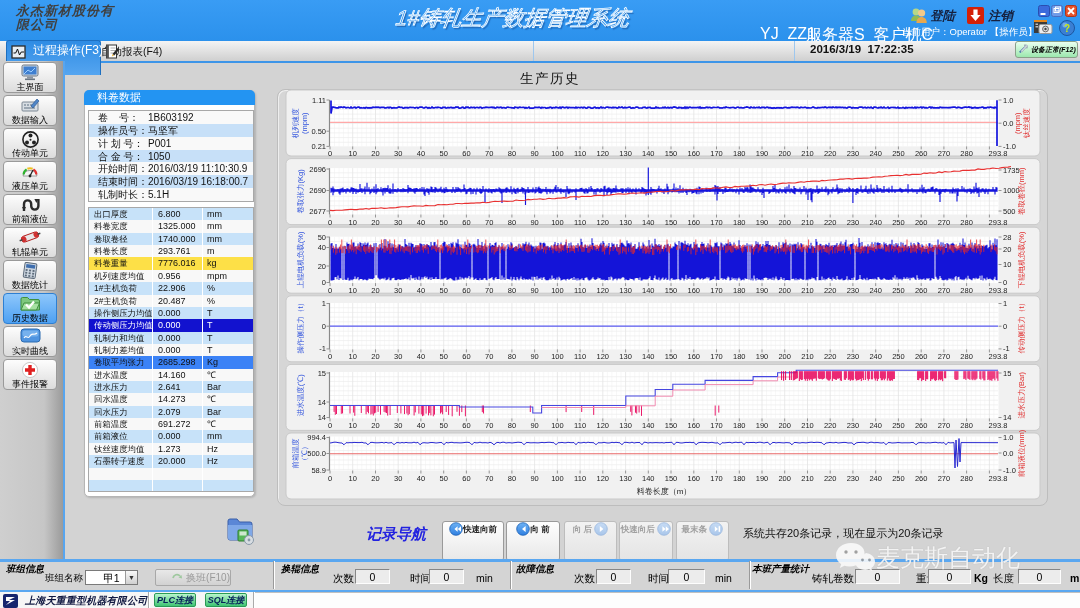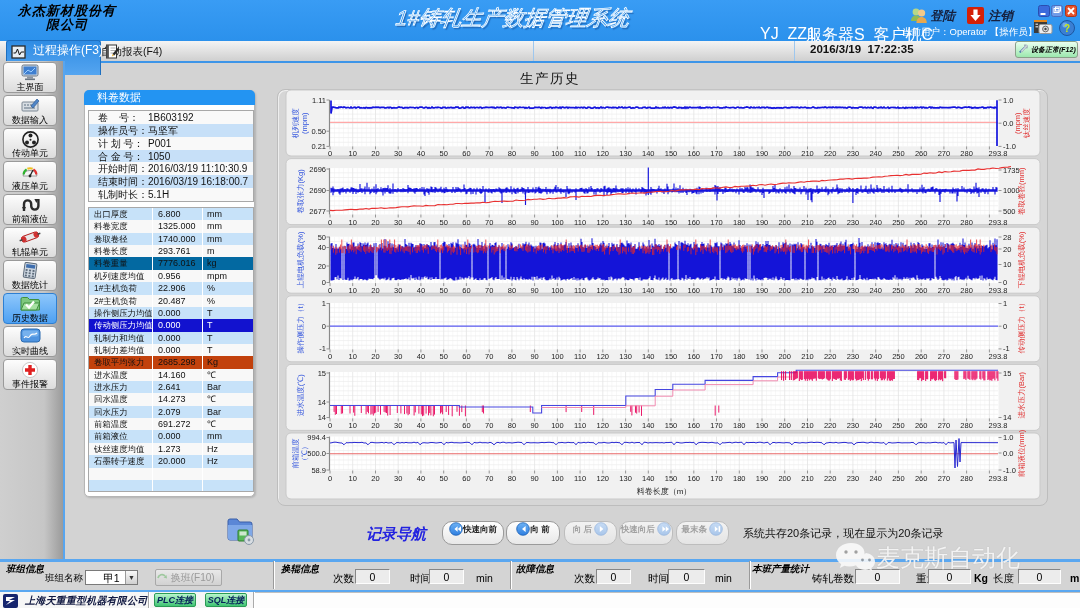--- a/index.html
+++ b/index.html
@@ -1,17 +1,17 @@
 <!DOCTYPE html>
 <html><head><meta charset="utf-8"><style>
 *{margin:0;padding:0;box-sizing:border-box}
 html,body{width:1080px;height:608px;overflow:hidden;font-family:"Liberation Sans",sans-serif;background:#d3d3d3}
 .abs{position:absolute}
 #hdr{position:absolute;left:0;top:0;width:1080px;height:41px;background:linear-gradient(#399cf4,#2b91ec)}
-#coname{position:absolute;left:10px;top:4px;width:114px;color:#000000;font:italic bold 13px "Liberation Serif",serif;text-align:center;line-height:14px;letter-spacing:1px}
+#coname{position:absolute;left:16px;top:4px;width:114px;color:#404040;font:italic bold 13px "Liberation Serif",serif;line-height:14px;letter-spacing:1px}
 #title{position:absolute;left:396px;top:4px;font:italic 21px "Liberation Sans",sans-serif;color:#2f95ef;-webkit-text-stroke:0.8px #ffffff;transform:skewX(-8deg);white-space:nowrap;text-shadow:1.5px 1.5px 1px rgba(20,70,140,0.55)}
 .wht{color:#fff;font-size:16px}
 #tabbar{position:absolute;left:0;top:41px;width:1080px;height:20px;background:linear-gradient(#f4f4f4,#cfcfcf)}
 #tabline{position:absolute;left:0;top:61px;width:1080px;height:2px;background:#3d95e8}
 #tab1{position:absolute;left:6px;top:40px;width:95px;height:35px;white-space:nowrap;background:linear-gradient(#2f8ce4,#55a5f0);border:1px solid #1d6fc0;border-bottom:none;border-radius:3px 3px 0 0;color:#fff;font-size:12px;line-height:18px}
 #tab2{position:absolute;left:101px;top:43px;width:95px;height:18px;color:#111;font-size:10.5px;line-height:17px;white-space:nowrap}
 .vline{position:absolute;top:41px;height:20px;width:1px;background:#9ec7ee}
 #dttxt{position:absolute;left:810px;top:43px;font-weight:bold;font-size:11.5px;color:#111;white-space:nowrap}
 #devbtn{position:absolute;left:1015px;top:41px;width:63px;height:17px;background:linear-gradient(#eafff0,#9ce8ae);border:1px solid #8aa08a;border-radius:3px;font:italic bold 7px "Liberation Sans",sans-serif;line-height:15px;color:#000;white-space:nowrap}
 #sidebar{position:absolute;left:0;top:61px;width:63px;height:499px;background:linear-gradient(90deg,#cfcfcf,#c6c6c6 70%,#9b9b9b)}
@@ -28,21 +28,21 @@
 .ik{display:inline-block;margin-left:9px;width:50px}
 .iv{display:inline-block}
 #tbox{position:absolute;left:88px;top:207px;width:166px;height:285px;border:1px solid #a8a8a8;overflow:hidden}
 .trow{height:12.37px;font-size:9px;line-height:12.5px;white-space:nowrap}
 .tk span{font-size:8.4px}
 .tk{display:inline-block;width:64px;padding-left:5px;border-right:1px solid #fff;height:100%;overflow:hidden;vertical-align:top}
 .tv{display:inline-block;width:50px;padding-left:5px;border-right:1px solid #fff;height:100%;vertical-align:top}
 .tu{display:inline-block;padding-left:4px}
 #chartbox{position:absolute;left:277px;top:89px;width:771px;height:417px;background:#d6d6d6;border:1px solid #bdbdbd;border-radius:8px;box-shadow:inset 1px 1px 0 #eee}
 #prodhist{position:absolute;left:520px;top:70px;font-size:13.5px;letter-spacing:1.5px;color:#111}
-.navb{position:absolute;top:521px;height:24px;border:1px solid #9a9a9a;border-radius:10px;background:linear-gradient(#fefefe,#e8e8e8);font-weight:bold;font-size:8.5px;color:#222;text-align:center;white-space:nowrap}
+.navb{position:absolute;top:521px;height:40px;border:1px solid #9a9a9a;border-radius:3px;background:linear-gradient(#fefefe,#e8e8e8);font-weight:bold;font-size:8.5px;color:#222;text-align:center;white-space:nowrap}
 .navb.dis{background:linear-gradient(#f2f2f2,#e4e4e4);color:#9f9f9f;border-color:#bdbdbd}
 .navb svg{vertical-align:-3px}
 #recnav{position:absolute;left:366px;top:525px;font:italic bold 15px "Liberation Sans",sans-serif;color:#2222e0}
 #rectxt{position:absolute;left:743px;top:526px;font-size:11px;color:#111}
 #blueline1{position:absolute;left:0;top:559px;width:1080px;height:2.5px;background:#5aa7f0}
 #grouprow{position:absolute;left:0;top:561.5px;width:1080px;height:28px;background:#d4d4d4}
 #blueline2{position:absolute;left:0;top:589.5px;width:1080px;height:2.5px;background:#5aa7f0}
 #statusbar{position:absolute;left:0;top:592px;width:1080px;height:16px;background:#f6f6f6}
 .glabel{position:absolute;top:563px;font:italic bold 9.5px "Liberation Sans",sans-serif;color:#000}
 .gsep{position:absolute;top:561px;height:28px;width:2px;background:linear-gradient(90deg,#9a9a9a 50%,#fff 50%)}
@@ -235,29 +235,29 @@
     <div class="irow" style="background:#c7e0f8"><span class="ik">合 金 号：</span><span class="iv">1050</span></div>
     <div class="irow" style="background:#f9f9f9"><span class="ik">开始时间：</span><span class="iv">2016/03/19 11:10:30.9</span></div>
     <div class="irow" style="background:#c7e0f8"><span class="ik">结束时间：</span><span class="iv">2016/03/19 16:18:00.7</span></div>
     <div class="irow" style="background:#f9f9f9"><span class="ik">轧制时长：</span><span class="iv">5.1H</span></div>
   </div>
 <div id="tbox">
     <div class="trow" style="background:#c7e2f9;color:#111"><span class="tk"><span>出口厚度</span></span><span class="tv">6.800</span><span class="tu">mm</span></div>
     <div class="trow" style="background:#f8f8f8;color:#111"><span class="tk"><span>料卷宽度</span></span><span class="tv">1325.000</span><span class="tu">mm</span></div>
     <div class="trow" style="background:#c7e2f9;color:#111"><span class="tk"><span>卷取卷径</span></span><span class="tv">1740.000</span><span class="tu">mm</span></div>
     <div class="trow" style="background:#f8f8f8;color:#111"><span class="tk"><span>料卷长度</span></span><span class="tv">293.761</span><span class="tu">m</span></div>
-    <div class="trow" style="background:#0369a1;color:#111"><span class="tk"><span>料卷重量</span></span><span class="tv">7776.016</span><span class="tu">kg</span></div>
+    <div class="trow" style="background:#fde047;color:#111"><span class="tk"><span>料卷重量</span></span><span class="tv">7776.016</span><span class="tu">kg</span></div>
     <div class="trow" style="background:#f8f8f8;color:#111"><span class="tk"><span>机列速度均值</span></span><span class="tv">0.956</span><span class="tu">mpm</span></div>
     <div class="trow" style="background:#c7e2f9;color:#111"><span class="tk"><span>1#主机负荷</span></span><span class="tv">22.906</span><span class="tu">%</span></div>
     <div class="trow" style="background:#f8f8f8;color:#111"><span class="tk"><span>2#主机负荷</span></span><span class="tv">20.487</span><span class="tu">%</span></div>
     <div class="trow" style="background:#c7e2f9;color:#111"><span class="tk"><span>操作侧压力均值</span></span><span class="tv">0.000</span><span class="tu">T</span></div>
     <div class="trow" style="background:#1212cf;color:#fff"><span class="tk"><span>传动侧压力均值</span></span><span class="tv">0.000</span><span class="tu">T</span></div>
     <div class="trow" style="background:#c7e2f9;color:#111"><span class="tk"><span>轧制力和均值</span></span><span class="tv">0.000</span><span class="tu">T</span></div>
     <div class="trow" style="background:#f8f8f8;color:#111"><span class="tk"><span>轧制力差均值</span></span><span class="tv">0.000</span><span class="tu">T</span></div>
-    <div class="trow" style="background:#c2410c;color:#111"><span class="tk"><span>卷取平均张力</span></span><span class="tv">2685.298</span><span class="tu">Kg</span></div>
+    <div class="trow" style="background:#3b82f6;color:#111"><span class="tk"><span>卷取平均张力</span></span><span class="tv">2685.298</span><span class="tu">Kg</span></div>
     <div class="trow" style="background:#f8f8f8;color:#111"><span class="tk"><span>进水温度</span></span><span class="tv">14.160</span><span class="tu">℃</span></div>
     <div class="trow" style="background:#c7e2f9;color:#111"><span class="tk"><span>进水压力</span></span><span class="tv">2.641</span><span class="tu">Bar</span></div>
     <div class="trow" style="background:#f8f8f8;color:#111"><span class="tk"><span>回水温度</span></span><span class="tv">14.273</span><span class="tu">℃</span></div>
     <div class="trow" style="background:#c7e2f9;color:#111"><span class="tk"><span>回水压力</span></span><span class="tv">2.079</span><span class="tu">Bar</span></div>
     <div class="trow" style="background:#f8f8f8;color:#111"><span class="tk"><span>前箱温度</span></span><span class="tv">691.272</span><span class="tu">℃</span></div>
     <div class="trow" style="background:#c7e2f9;color:#111"><span class="tk"><span>前箱液位</span></span><span class="tv">0.000</span><span class="tu">mm</span></div>
     <div class="trow" style="background:#f8f8f8;color:#111"><span class="tk"><span>钛丝速度均值</span></span><span class="tv">1.273</span><span class="tu">Hz</span></div>
     <div class="trow" style="background:#c7e2f9;color:#111"><span class="tk"><span>石墨转子速度</span></span><span class="tv">20.000</span><span class="tu">Hz</span></div>
     <div class="trow" style="background:#f8f8f8;color:#111"><span class="tk"><span></span></span><span class="tv"></span><span class="tu"></span></div>
     <div class="trow" style="background:#c7e2f9;color:#111"><span class="tk"><span></span></span><span class="tv"></span><span class="tu"></span></div>
@@ -653,21 +653,21 @@
       <rect x="9.6" y="4.2" width="1.5" height="5.6" fill="#fff"></rect>
     </svg></div>
 <div id="rectxt">系统共存20条记录，现在显示为20条记录</div>
 <div id="blueline1"></div>
 <div id="grouprow"></div>
 <div id="blueline2"></div>
 <div id="statusbar"></div>
 <div class="glabel" style="left:6px">班组信息</div>
 <div class="flabel" style="left:45px;font-size:9.5px">班组名称</div>
 <div class="abs" style="left:85px;top:569.5px;width:53px;height:15px;background:#fff;border:1px solid #7a7a7a;font-size:10.5px;text-align:center;line-height:14px">甲1<span style="position:absolute;right:0;top:0;width:12px;height:13px;background:linear-gradient(#f8f8f8,#d0d0d0);border-left:1px solid #9a9a9a;font-size:7px;line-height:13px;color:#333">▼</span></div>
-<div class="abs" style="left:155px;top:568.5px;width:67px;height:17px;background:linear-gradient(#e8e8e8,#d2d2d2);border:1px solid #a8a8a8;border-radius:2px;color:#9a9a9a;font-size:10px;text-align:left;line-height:16px"><svg width="12" height="10" viewBox="0 0 12 10" style="vertical-align:-1px">
+<div class="abs" style="left:155px;top:568.5px;width:76px;height:17px;background:linear-gradient(#e8e8e8,#d2d2d2);border:1px solid #a8a8a8;border-radius:2px;color:#9a9a9a;font-size:10px;text-align:right;line-height:16px"><svg width="12" height="10" viewBox="0 0 12 10" style="vertical-align:-1px">
       <path d="M2 6a4 4 0 0 1 7-2" stroke="#9ec89e" stroke-width="1.8" fill="none"></path>
       <path d="M10.5 3l-3 2.5 3.5 1z" fill="#9ec89e"></path>
     </svg> 换班(F10)</div>
 <div class="gsep" style="left:273px"></div>
 <div class="glabel" style="left:281px">换辊信息</div>
 <div class="flabel" style="left:333px">次数</div>
 <div class="finput" style="left:355px;width:35px">0</div>
 <div class="flabel" style="left:410px">时间</div>
 <div class="finput" style="left:429px;width:35px">0</div>
 <div class="flabel" style="left:476px">min</div>

